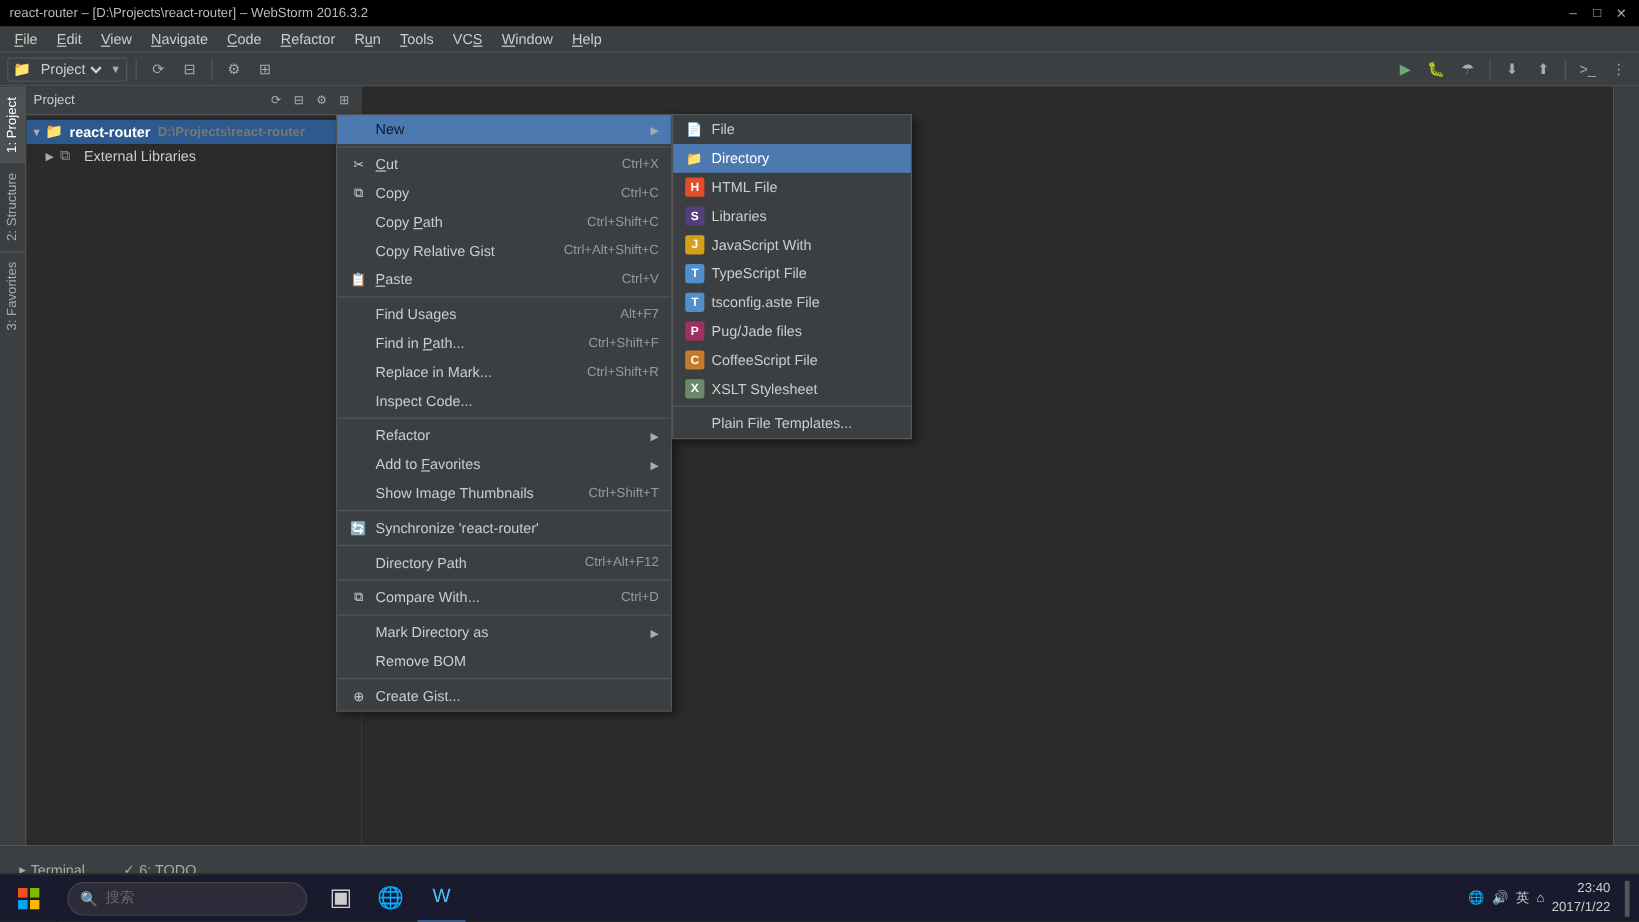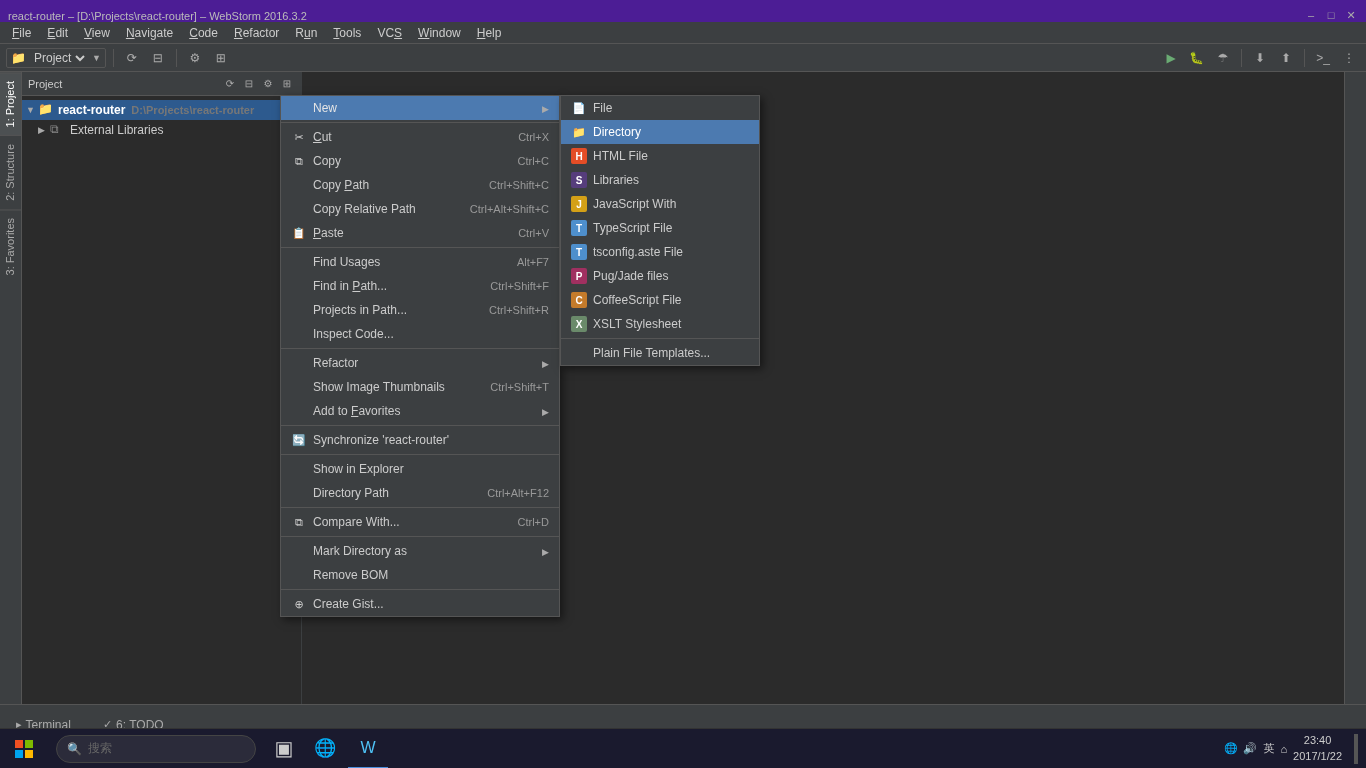--- a/index.html
+++ b/index.html
@@ -10,23 +10,23 @@
       font-family: 'Segoe UI', Arial, sans-serif;
       font-size: 12px;
       color: #ccc;
       overflow: hidden;
       position: relative;
     }
 
     
     #titlebar {
       height: 22px;
-      background: #4c1d95;
-      display: flex;
-      align-items: flex-end;
+      background: #000000;
+      display: flex;
+      align-items: center;
       justify-content: space-between;
       padding: 0 8px;
       font-size: 11px;
       color: #bbb;
     }
     #titlebar-controls {
       display: flex;
       gap: 6px;
     }
     #titlebar-controls span {
@@ -193,21 +193,21 @@
     .ctx-item {
       display: flex;
       align-items: center;
       justify-content: space-between;
       padding: 4px 10px;
       cursor: pointer;
       font-size: 12px;
       color: #ccc;
       position: relative;
     }
-    .ctx-item.highlighted { background: #4c7ab0; color: #e5e5e5; }
+    .ctx-item.highlighted { background: #4c7ab0; color: #0f172a; }
     .ctx-item .icon-left {
       width: 16px; height: 16px; margin-right: 6px;
       display: inline-flex; align-items: center; justify-content: center;
       font-size: 11px;
     }
     .ctx-item .label-text { flex: 1; }
     .ctx-item .shortcut { color: #999; font-size: 11px; margin-left: 20px; }
     .ctx-item .has-sub::after { content: '▶'; font-size: 9px; color: #aaa; }
     .ctx-sep {
       height: 1px;
@@ -336,21 +336,21 @@
     .taskbar-app.active { border-bottom: 2px solid #4c8fdd; }
     .taskbar-systray {
       display: flex;
       align-items: center;
       gap: 6px;
       padding: 0 8px;
       font-size: 11px;
       color: #ccc;
     }
     .taskbar-clock {
-      text-align: center;
+      text-align: right;
       font-size: 11px;
       color: #ccc;
       line-height: 1.4;
     }
   </style>
 </head>
 <body>
 
 <div id="app-window">
 
@@ -478,74 +478,70 @@
       <span class="label-text">Copy</span>
       <span class="shortcut">Ctrl+C</span>
     </div>
     <div class="ctx-item">
       <span class="icon-left"></span>
       <span class="label-text">Copy <u>P</u>ath</span>
       <span class="shortcut">Ctrl+Shift+C</span>
     </div>
     <div class="ctx-item">
       <span class="icon-left"></span>
-      <span class="label-text">Copy Relative Path</span>
+      <span class="label-text">Copy Relative Gist</span>
       <span class="shortcut">Ctrl+Alt+Shift+C</span>
     </div>
     <div class="ctx-item">
       <span class="icon-left">📋</span>
       <span class="label-text"><u>P</u>aste</span>
       <span class="shortcut">Ctrl+V</span>
     </div>
     <div class="ctx-sep"></div>
     <div class="ctx-item">
       <span class="icon-left"></span>
       <span class="label-text">Find Usages</span>
       <span class="shortcut">Alt+F7</span>
     </div>
     <div class="ctx-item">
       <span class="icon-left"></span>
       <span class="label-text">Find in <u>P</u>ath...</span>
       <span class="shortcut">Ctrl+Shift+F</span>
     </div>
     <div class="ctx-item">
       <span class="icon-left"></span>
-      <span class="label-text">Projects in Path...</span>
+      <span class="label-text">Replace in Mark...</span>
       <span class="shortcut">Ctrl+Shift+R</span>
     </div>
     <div class="ctx-item">
       <span class="icon-left"></span>
       <span class="label-text">Inspect Code...</span>
     </div>
     <div class="ctx-sep"></div>
     <div class="ctx-item">
       <span class="icon-left"></span>
       <span class="label-text">Refactor</span>
       <span class="has-sub"></span>
     </div>
     <div class="ctx-item">
       <span class="icon-left"></span>
+      <span class="label-text">Add to <u>F</u>avorites</span>
+      <span class="has-sub"></span>
+    </div>
+    <div class="ctx-item">
+      <span class="icon-left"></span>
       <span class="label-text">Show Image Thumbnails</span>
       <span class="shortcut">Ctrl+Shift+T</span>
     </div>
-    <div class="ctx-item">
-      <span class="icon-left"></span>
-      <span class="label-text">Add to <u>F</u>avorites</span>
-      <span class="has-sub"></span>
-    </div>
     <div class="ctx-sep"></div>
     <div class="ctx-item">
       <span class="icon-left">🔄</span>
       <span class="label-text">Synchronize 'react-router'</span>
     </div>
     <div class="ctx-sep"></div>
-    <div class="ctx-item">
-      <span class="icon-left"></span>
-      <span class="label-text">Show in Explorer</span>
-    </div>
     <div class="ctx-item">
       <span class="icon-left"></span>
       <span class="label-text">Directory Path</span>
       <span class="shortcut">Ctrl+Alt+F12</span>
     </div>
     <div class="ctx-sep"></div>
     <div class="ctx-item">
       <span class="icon-left">⧉</span>
       <span class="label-text">Compare With...</span>
       <span class="shortcut">Ctrl+D</span>

